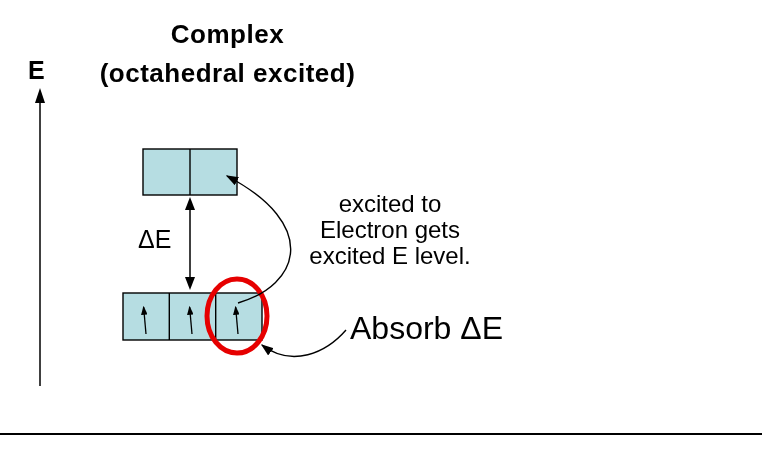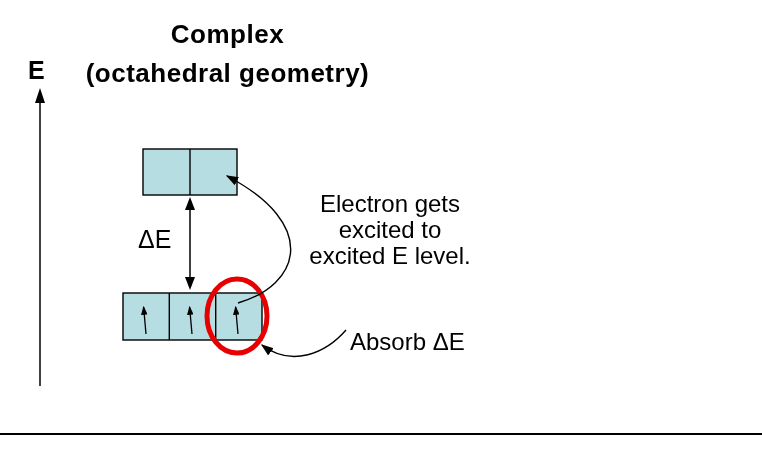--- a/index.html
+++ b/index.html
@@ -25,21 +25,21 @@
     font-weight:bold;font-size:26px;letter-spacing:0.5px;
   }
   #title1{top:19px;}
   #title2{top:58px;}
   #axis-label{left:28px;top:56px;font-weight:bold;font-size:25px;}
   #delta-e-label{left:138px;top:225px;font-size:25px;font-weight:normal;}
   #excitation-note{
     left:288px;top:191px;width:204px;
     text-align:center;font-size:24px;line-height:26px;white-space:normal;
   }
-  #absorb-note{left:350px;top:328px;font-size:24px;}
+  #absorb-note{left:350px;top:310px;font-size:32px;}
   .orb{fill:var(--orbital-fill);stroke:var(--orbital-border);stroke-width:1.4;}
   .ink-line{stroke:var(--ink);fill:none;}
   .ink-fill{fill:var(--ink);stroke:none;}
   .hl{stroke:var(--highlight);fill:none;}
 </style>
 </head>
 <body>
 
 <div id="stage">
 
@@ -82,26 +82,26 @@
     <ellipse class="hl" cx="237" cy="316" rx="30" ry="37" stroke-width="5"></ellipse>
 
     <path class="ink-line" stroke-width="1.4" marker-end="url(#m-arrow)" d="M238,303 C300,285 320,225 227,176"></path>
 
     <path class="ink-line" stroke-width="1.4" marker-end="url(#m-arrow)" d="M346,330 C326,353 292,368 262,345"></path>
 
     <line class="ink-line" x1="0" y1="434" x2="762" y2="434" stroke-width="2"></line>
   </svg>
 
   <div id="title1" class="abs title-line">Complex</div>
-  <div id="title2" class="abs title-line">(octahedral geometry)</div>
+  <div id="title2" class="abs title-line">(octahedral excited)</div>
 
   <div id="axis-label" class="abs">E</div>
 
   <div id="delta-e-label" class="abs"><span>Δ</span><span>E</span></div>
 
   <div id="excitation-note" class="abs">
+    <div>excited to</div>
     <div>Electron gets</div>
-    <div>excited to</div>
     <div>excited E level.</div>
   </div>
 
   <div id="absorb-note" class="abs">Absorb ΔE</div>
 </div>
 
 </body></html>

